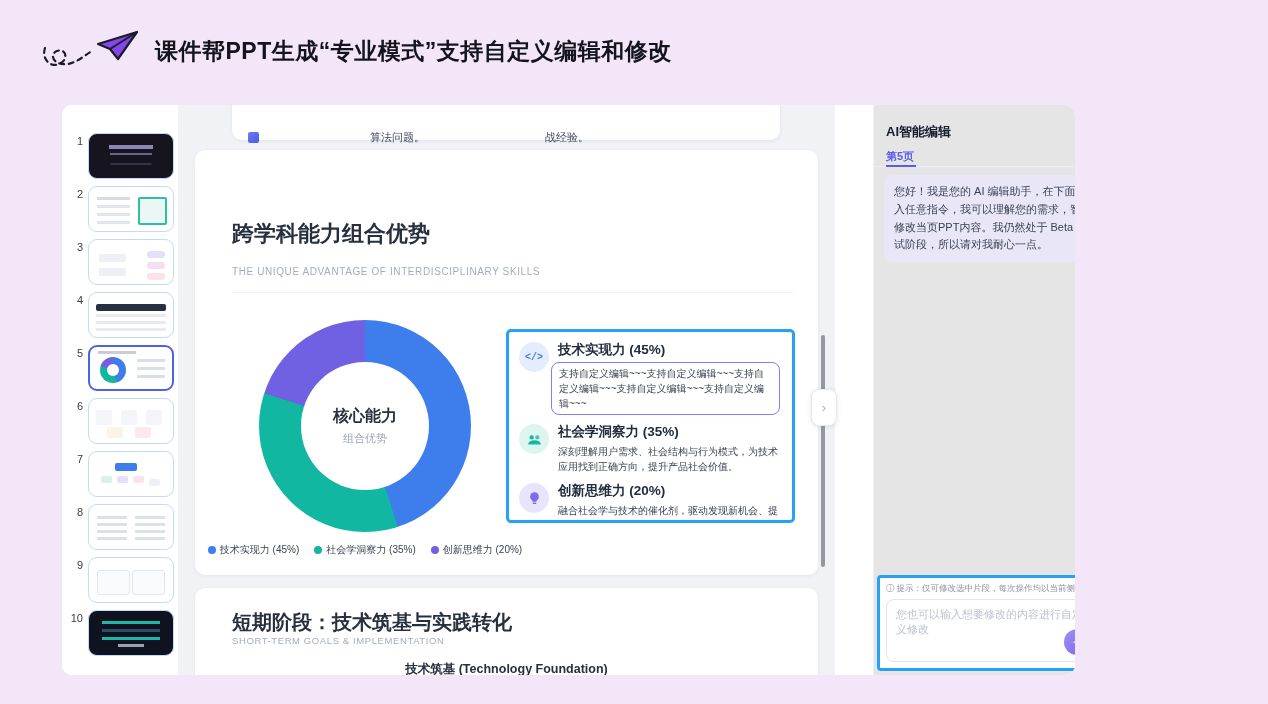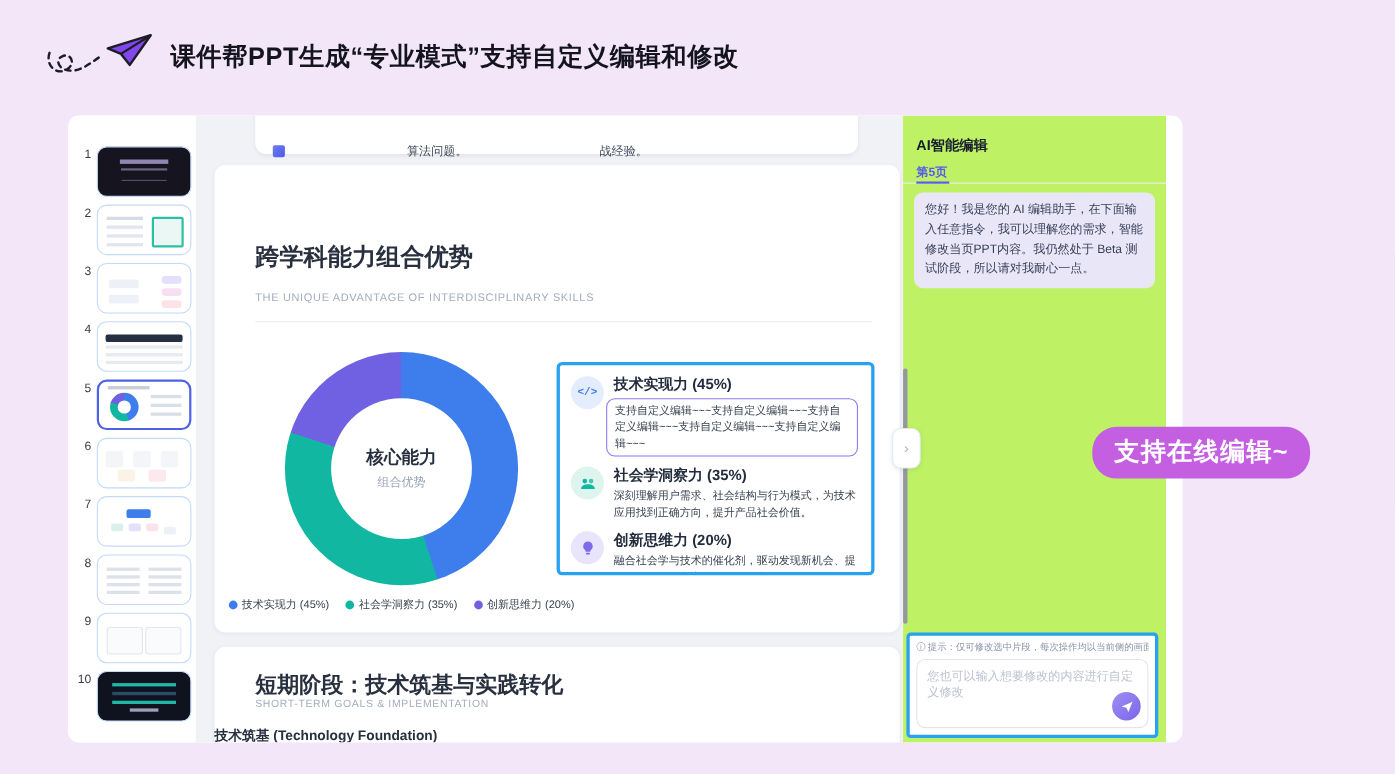--- a/index.html
+++ b/index.html
@@ -74,28 +74,28 @@
   .cap-icon { width:30px; height:30px; border-radius:50%; flex:none; display:flex; align-items:center; justify-content:center; margin-top:1px; }
   .cap-icon.code { background:#E4EDFD; color:#3D7EEC; font-size:10px; font-weight:800; font-family:"Liberation Mono","DejaVu Sans Mono",monospace; }
   .cap-icon.people { background:#DEF4EE; } .cap-icon.bulb { background:#E8E4FB; }
   .cap-title { font-size:13.5px; font-weight:800; color:#222C3C; margin-bottom:3px; }
   .cap-desc { font-size:10px; line-height:1.5; color:#39414F; }
   .desc-outline { border:1.5px solid #8B7BF0; border-radius:8px; padding:3px 7px; margin-left:-7px; }
 
   .s6 { left:17px; top:483px; width:623px; height:140px; }
   .s6-title { position:absolute; left:37px; top:21px; font-size:20px; font-weight:800; color:#28303F; }
   .s6-sub { position:absolute; left:37px; top:47px; font-size:9.5px; color:#A3ADBD; letter-spacing:.6px; }
-  .s6-heading { position:absolute; left:0; top:73px; width:100%; text-align:left; font-size:12.5px; font-weight:800; color:#27303F; }
+  .s6-heading { position:absolute; left:0; top:73px; width:100%; text-align:center; font-size:12.5px; font-weight:800; color:#27303F; }
 
   
   .scroll-thumb { position:absolute; left:821px; top:335px; width:4px; height:232px; background:#97979F; border-radius:2px; z-index:5; cursor:pointer; }
   .expand-btn { position:absolute; left:811px; top:389px; width:26px; height:37px; background:#fff; border:1px solid #E4E9F3; border-radius:8px; box-shadow:0 1px 4px rgba(60,80,120,.15); z-index:6; display:flex; align-items:center; justify-content:center; font-size:13px; color:#A7B0C0; cursor:pointer; }
 
   
-  .ai-panel { position:absolute; left:758px; top:0; width:240px; height:570px; background:#bef264; border-left:1px solid #F0F0F4; }
+  .ai-panel { position:absolute; left:811px; top:0; width:240px; height:570px; background:#e5e5e5; border-left:1px solid #F0F0F4; }
   .ai-title { position:absolute; left:12px; top:18px; font-size:13px; font-weight:800; color:#171D2E; }
   .ai-tab { position:absolute; left:12px; top:44px; font-size:11px; font-weight:600; color:var(--accent,#5A5CE8); cursor:pointer; }
   .ai-tab-line { position:absolute; left:12px; top:60px; width:30px; height:2px; background:var(--accent,#5A5CE8); z-index:2; }
   .ai-tabs-divider { position:absolute; left:0; top:61px; width:100%; height:1px; background:#EDEDF3; }
   .ai-bubble { position:absolute; left:10px; top:70px; width:219px; background:#E9E6F8; border-radius:8px; padding:8px 10px; font-size:11px; line-height:1.62; color:#3A4156; }
   .help-box { position:absolute; left:3px; top:123px; width:152px; height:91px; border:3px solid var(--hl,#27A1F1); border-radius:4px; padding:5px 7px; background:#fff; }
   .help-label { font-size:10.5px; color:#2E3648; margin-bottom:4px; }
   .pill { display:table; font-size:10.5px; color:#333C4E; background:#fff; border:1px solid #DFE2E9; border-radius:5px; padding:3px 8px; margin-bottom:6px; cursor:pointer; }
   .compose-box { position:absolute; left:3px; top:470px; width:229px; height:96px; border:3px solid var(--hl,#27A1F1); border-radius:4px; padding:5px 6px; background:#fff; }
   .hint { font-size:8.5px; color:#8A92A6; white-space:nowrap; overflow:hidden; }
@@ -270,14 +270,13 @@
         </div>
       </div>
     </aside>
   </div>
 
   <div class="scroll-thumb"></div>
   <div class="expand-btn">
       <span>›</span>
     </div>
 
-  <div class="badge" style="background: rgb(196, 95, 225);">支持在线编辑~</div>
 </div>
 
 </body></html>

